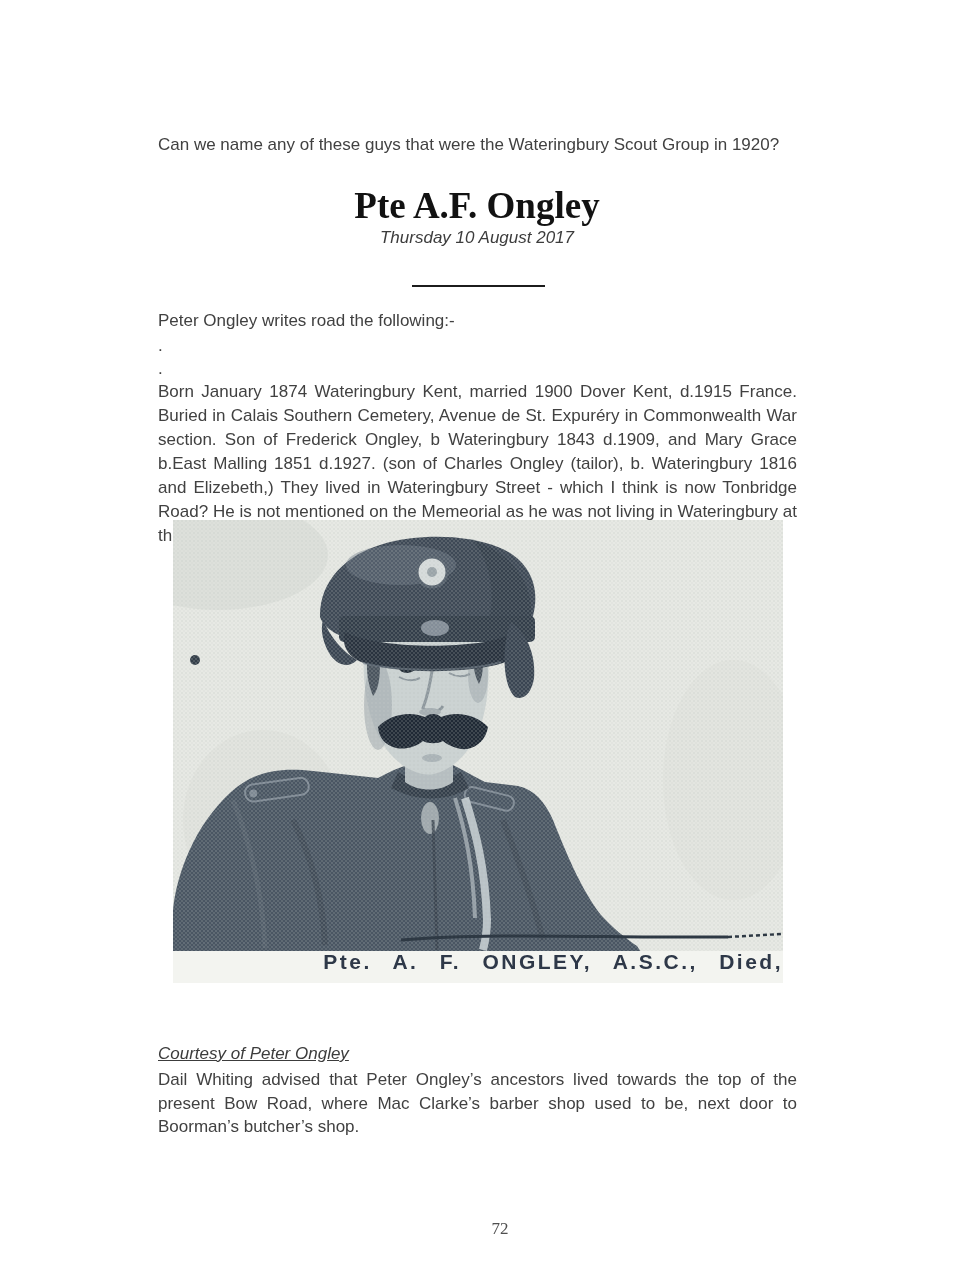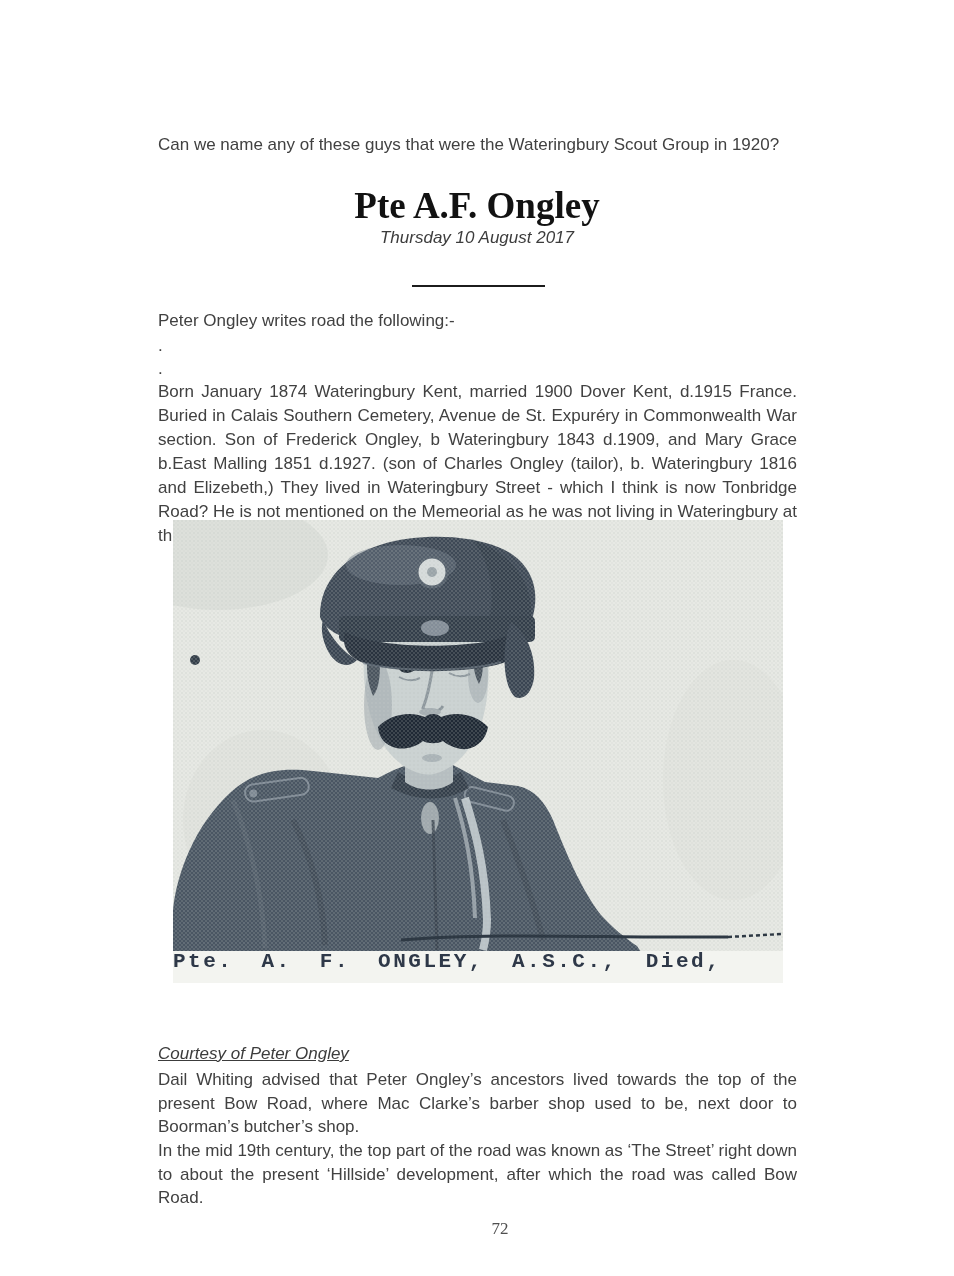--- a/index.html
+++ b/index.html
@@ -74,29 +74,28 @@
     position:absolute;
     left:173px; top:520px;
     width:610px; height:463px;
     margin:0;
   }
   figure.photo svg{ display:block; }
   .photo-caption{
     position:absolute;
     left:0; right:0; bottom:1px;
     height:36px;
-    text-align:left;
+    text-align:right;
     font-weight:bold;
     font-size:21px;
     line-height:31px;
     letter-spacing:2.5px;
     word-spacing:13px;
     color:#2e3848;
     white-space:nowrap;
-    font-family:Liberation Mono, monospace;
   }
   .credit{
     position:absolute;
     left:158px; top:1027px;
     font-style:italic;
     font-size:17px;
     color:#3c3c3c;
     text-decoration:underline;
   }
   .para-2{
@@ -232,17 +231,16 @@
 
       <rect x="0" y="431" width="610" height="32" fill="#f3f4f0"></rect>
     </svg>
     <figcaption class="photo-caption">Pte. A. F. ONGLEY, A.S.C., Died,</figcaption>
   </figure>
 
   <p class="credit">Courtesy of Peter Ongley</p>
 
   <p class="para-2">Dail Whiting advised that Peter Ongley’s ancestors lived towards the top of the present Bow Road, where Mac Clarke’s barber shop used to be, next door to Boorman’s butcher’s shop.</p>
 
-  <p class="para-3">In the mid 19th century, the top part of the road was known as ‘The Street’ right down to about the present ‘Hillside’ development, after which the road was called Bow Road.</p>
 
   <div class="page-number">72</div>
 
 </div>
 
 </body></html>

